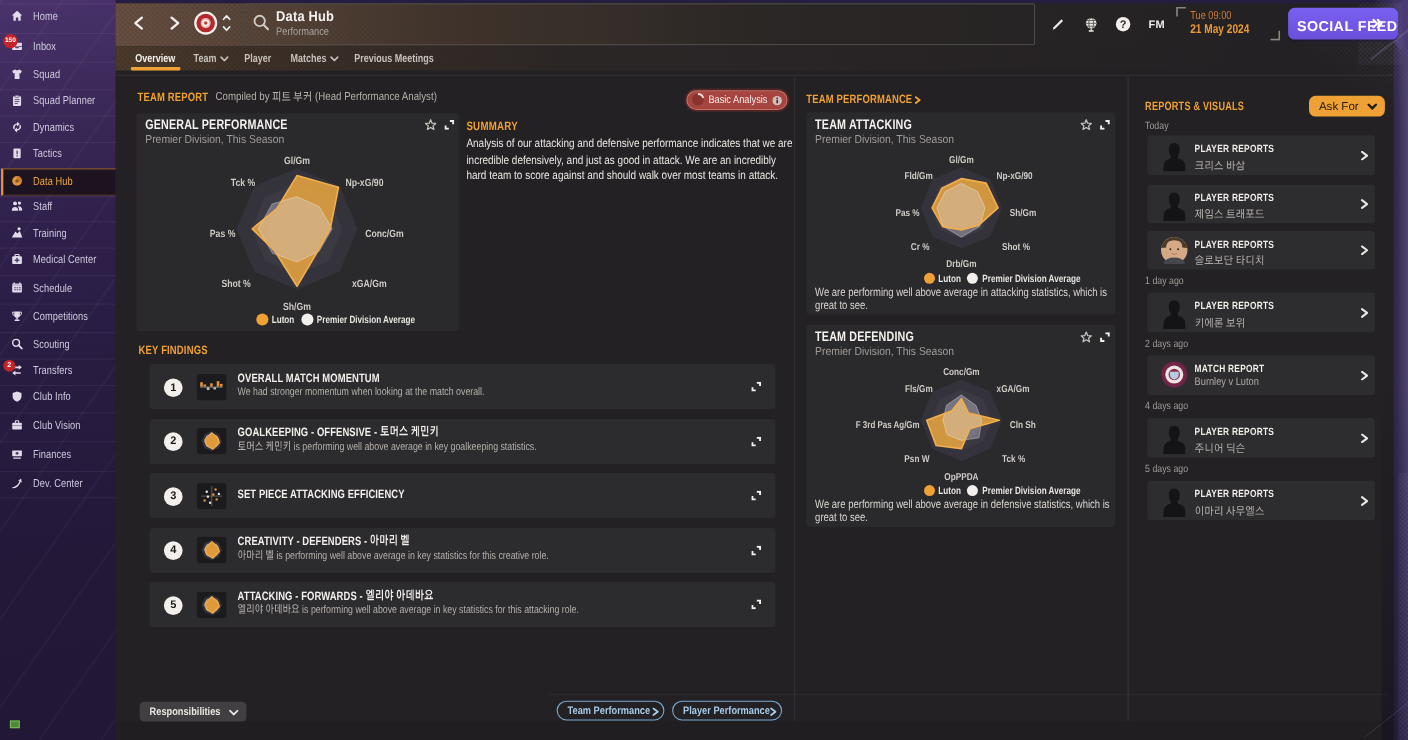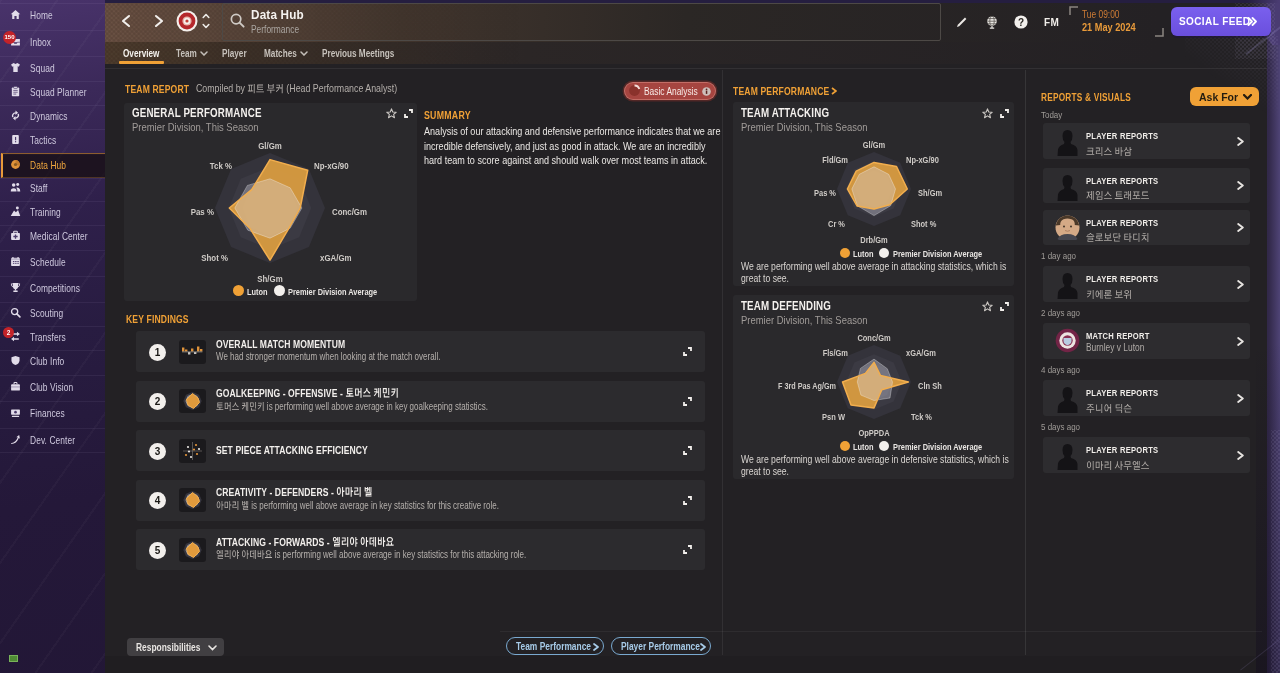--- a/index.html
+++ b/index.html
@@ -65,21 +65,21 @@
     <text x="7" y="10.6" text-anchor="middle" font-size="10" font-weight="700" fill="#2a2724" font-family="Liberation Sans,sans-serif">?</text>
   </svg>
 <div class="abs" style="left:1044px;top:16.5px;font-size:10px;font-weight:700;color:#f0ede9;letter-spacing:.4px">FM</div>
 <svg class="abs" style="left:1069px;top:6px" width="95" height="31" viewBox="0 0 95 31">
     <path d="M1 9 V1 H9" stroke="#8a8580" stroke-width="1.5" fill="none"></path>
     <path d="M94 22 V30 H86" stroke="#8a8580" stroke-width="1.5" fill="none"></path>
   </svg>
 <div class="abs cx80" style="left:1082px;top:8px;font-size:10.5px;color:#cf7c35">Tue 09:00</div>
 <div class="abs cx80" style="left:1082px;top:21px;font-size:11.5px;font-weight:700;color:#e89a3a">21 May 2024</div>
 <div class="abs" style="left:1171px;top:7px;width:100px;height:29px;border-radius:6px;background:linear-gradient(180deg,#7a60ee 0%,#6a4fdd 100%);box-shadow:0 2px 0 rgba(30,20,60,0.5);"></div>
-<div class="abs" style="left:1179px;top:16px;font-size:10px;font-weight:700;color:#fff;letter-spacing:.4px">SOCIAL FEED</div>
+<div class="abs" style="left:1179px;top:16px;font-size:13px;font-weight:700;color:#fff;letter-spacing:.4px">SOCIAL FEED</div>
 <svg class="abs" style="left:1247px;top:17px" width="11" height="9" viewBox="0 0 11 9">
     <path d="M1.5 1 L5 4.5 L1.5 8 M5.5 1 L9 4.5 L5.5 8" stroke="#fff" stroke-width="1.8" fill="none" stroke-linecap="round" stroke-linejoin="round"></path>
   </svg>
 <div class="abs cx78" style="left:123px;top:47px;font-size:10.5px;font-weight:700;color:#f5f2ee">Overview</div>
 <div class="abs" style="left:119px;top:61px;width:45px;height:2.5px;background:#f0a136;border-radius:1px"></div>
 <div class="abs cx78" style="left:176px;top:47px;font-size:10.5px;font-weight:700;color:#c6c1bb">Team</div>
 <svg class="abs" style="left:200px;top:51px" width="8" height="5" viewBox="0 0 8 5">
     <path d="M1 1 L4 4 L7 1" stroke="#c4bfb9" stroke-width="1.5" fill="none" stroke-linecap="round"></path>
   </svg>
 <div class="abs cx78" style="left:222px;top:47px;font-size:10.5px;font-weight:700;color:#c6c1bb">Player</div>
@@ -437,21 +437,21 @@
       <text x="115" y="26" text-anchor="end" font-family="Liberation Sans,sans-serif" font-size="9" font-weight="700" fill="#cfcbc7" textLength="25.3" lengthAdjust="spacingAndGlyphs">Fls/Gm</text>
     </svg>
   </div>
 <div class="abs" style="left:840px;top:441px;width:10px;height:10px;border-radius:5px;background:#f0a136"></div>
 <div class="abs cx78" style="left:853px;top:441px;font-size:9.5px;font-weight:700;color:#e8e5e2">Luton</div>
 <div class="abs" style="left:879px;top:441px;width:10px;height:10px;border-radius:5px;background:#f2efec"></div>
 <div class="abs cx78" style="left:893px;top:441px;font-size:9.5px;font-weight:700;color:#e8e5e2">Premier Division Average</div>
 <div class="abs p80" style="left:741px;top:452.5px;width:341px;font-size:10.8px;color:#dad6d2;line-height:12.5px">We are performing well above average in defensive statistics, which is great to see.</div>
 <div class="abs cx75" style="left:1041px;top:91px;font-size:11px;font-weight:700;color:#f0a136;letter-spacing:.3px">REPORTS &amp; VISUALS</div>
 <div class="abs" style="left:1190px;top:87px;width:69px;height:19px;background:#f0a136;border-radius:6px;"></div>
-<div class="abs" style="left:1199px;top:91px;font-size:10.5px;font-weight:700;color:#241c10">Ask For</div>
+<div class="abs" style="left:1199px;top:91px;font-size:10.5px;font-weight:400;color:#241c10">Ask For</div>
 <svg class="abs" style="left:1243px;top:94px" width="9" height="6" viewBox="0 0 9 6">
     <path d="M1 1 L4.5 4.5 L8 1" stroke="#241c10" stroke-width="2.2" fill="none" stroke-linecap="round"></path>
   </svg>
 <div class="abs cx84" style="left:1041px;top:109px;font-size:9.5px;color:#a09c98">Today</div>
 <div class="abs cx84" style="left:1041px;top:250px;font-size:9.5px;color:#a09c98">1 day ago</div>
 <div class="abs cx84" style="left:1041px;top:307px;font-size:9.5px;color:#a09c98">2 days ago</div>
 <div class="abs cx84" style="left:1041px;top:364px;font-size:9.5px;color:#a09c98">4 days ago</div>
 <div class="abs cx84" style="left:1041px;top:421px;font-size:9.5px;color:#a09c98">5 days ago</div>
 <div class="abs" style="left:1043px;top:123px;width:207px;height:35.5px;background:#2d2c2f;border-radius:3px;overflow:hidden"></div>
 <div class="abs" style="left:1056px;top:128px"><svg width="23" height="28" viewBox="0 0 23 28">

